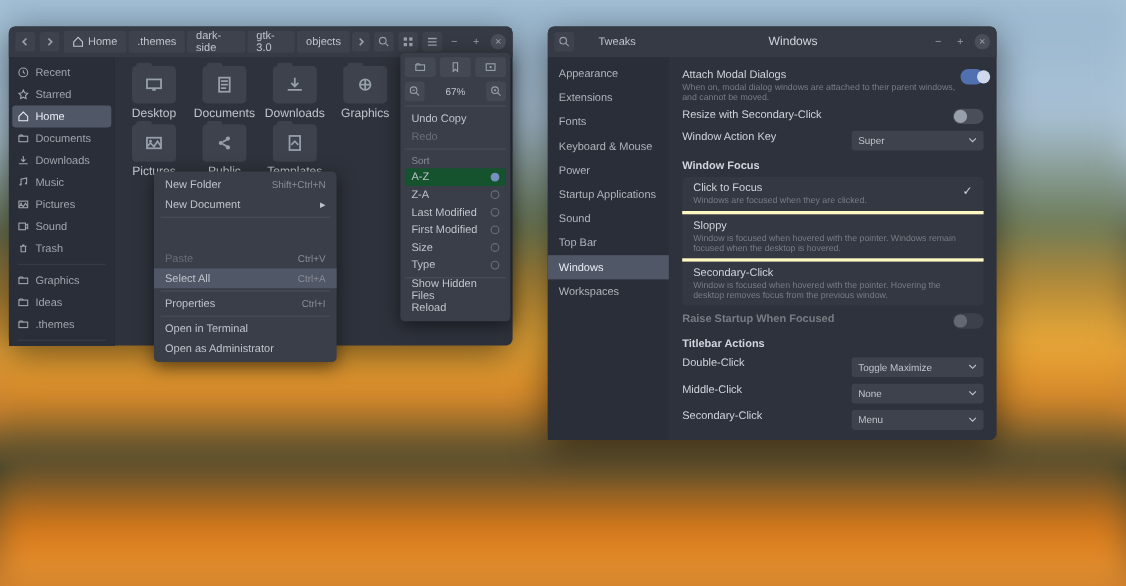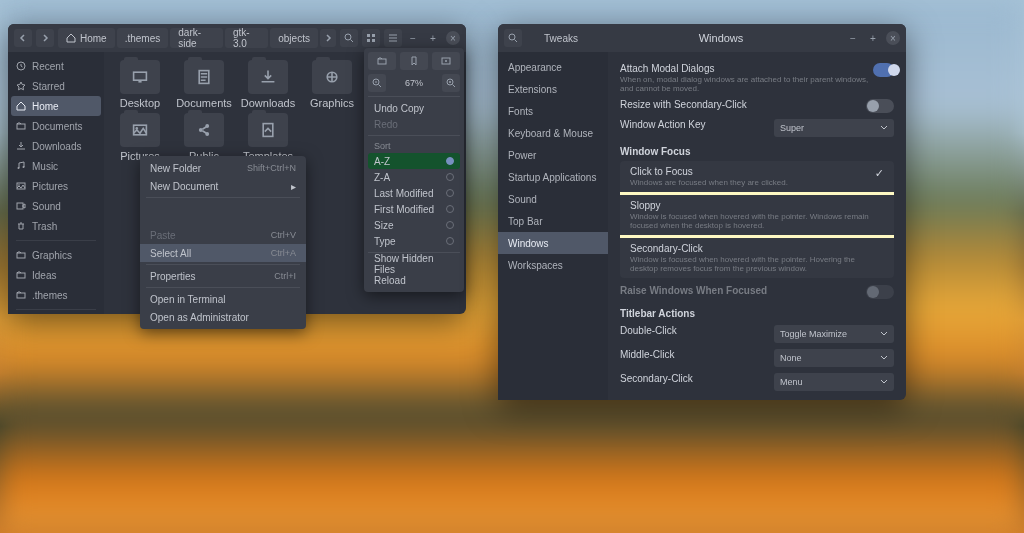--- a/index.html
+++ b/index.html
@@ -671,21 +671,21 @@
           <div class="focus-item">
             <div class="tw-title">Sloppy</div>
             <div class="tw-desc">Window is focused when hovered with the pointer. Windows remain focused when the desktop is hovered.</div>
           </div>
           <div class="focus-item">
             <div class="tw-title">Secondary-Click</div>
             <div class="tw-desc">Window is focused when hovered with the pointer. Hovering the desktop removes focus from the previous window.</div>
           </div>
         </div>
       <div class="tw-row">
-        <div class="tw-section disabled" style="margin:0">Raise Windows When Focused</div>
+        <div class="tw-section disabled" style="margin:0">Raise Startup When Focused</div>
         <div class="toggle" style="opacity:0.5"></div>
       </div>
       <div class="tw-section">Titlebar Actions</div>
       <div class="tw-row">
         <div class="tw-title">Double-Click</div>
         <div class="dropdown">
             <span>Toggle Maximize</span>
             <svg viewBox="0 0 8 8">
               <path d="M1 2l3 3 3-3" stroke="currentColor" fill="none"></path>
             </svg>

